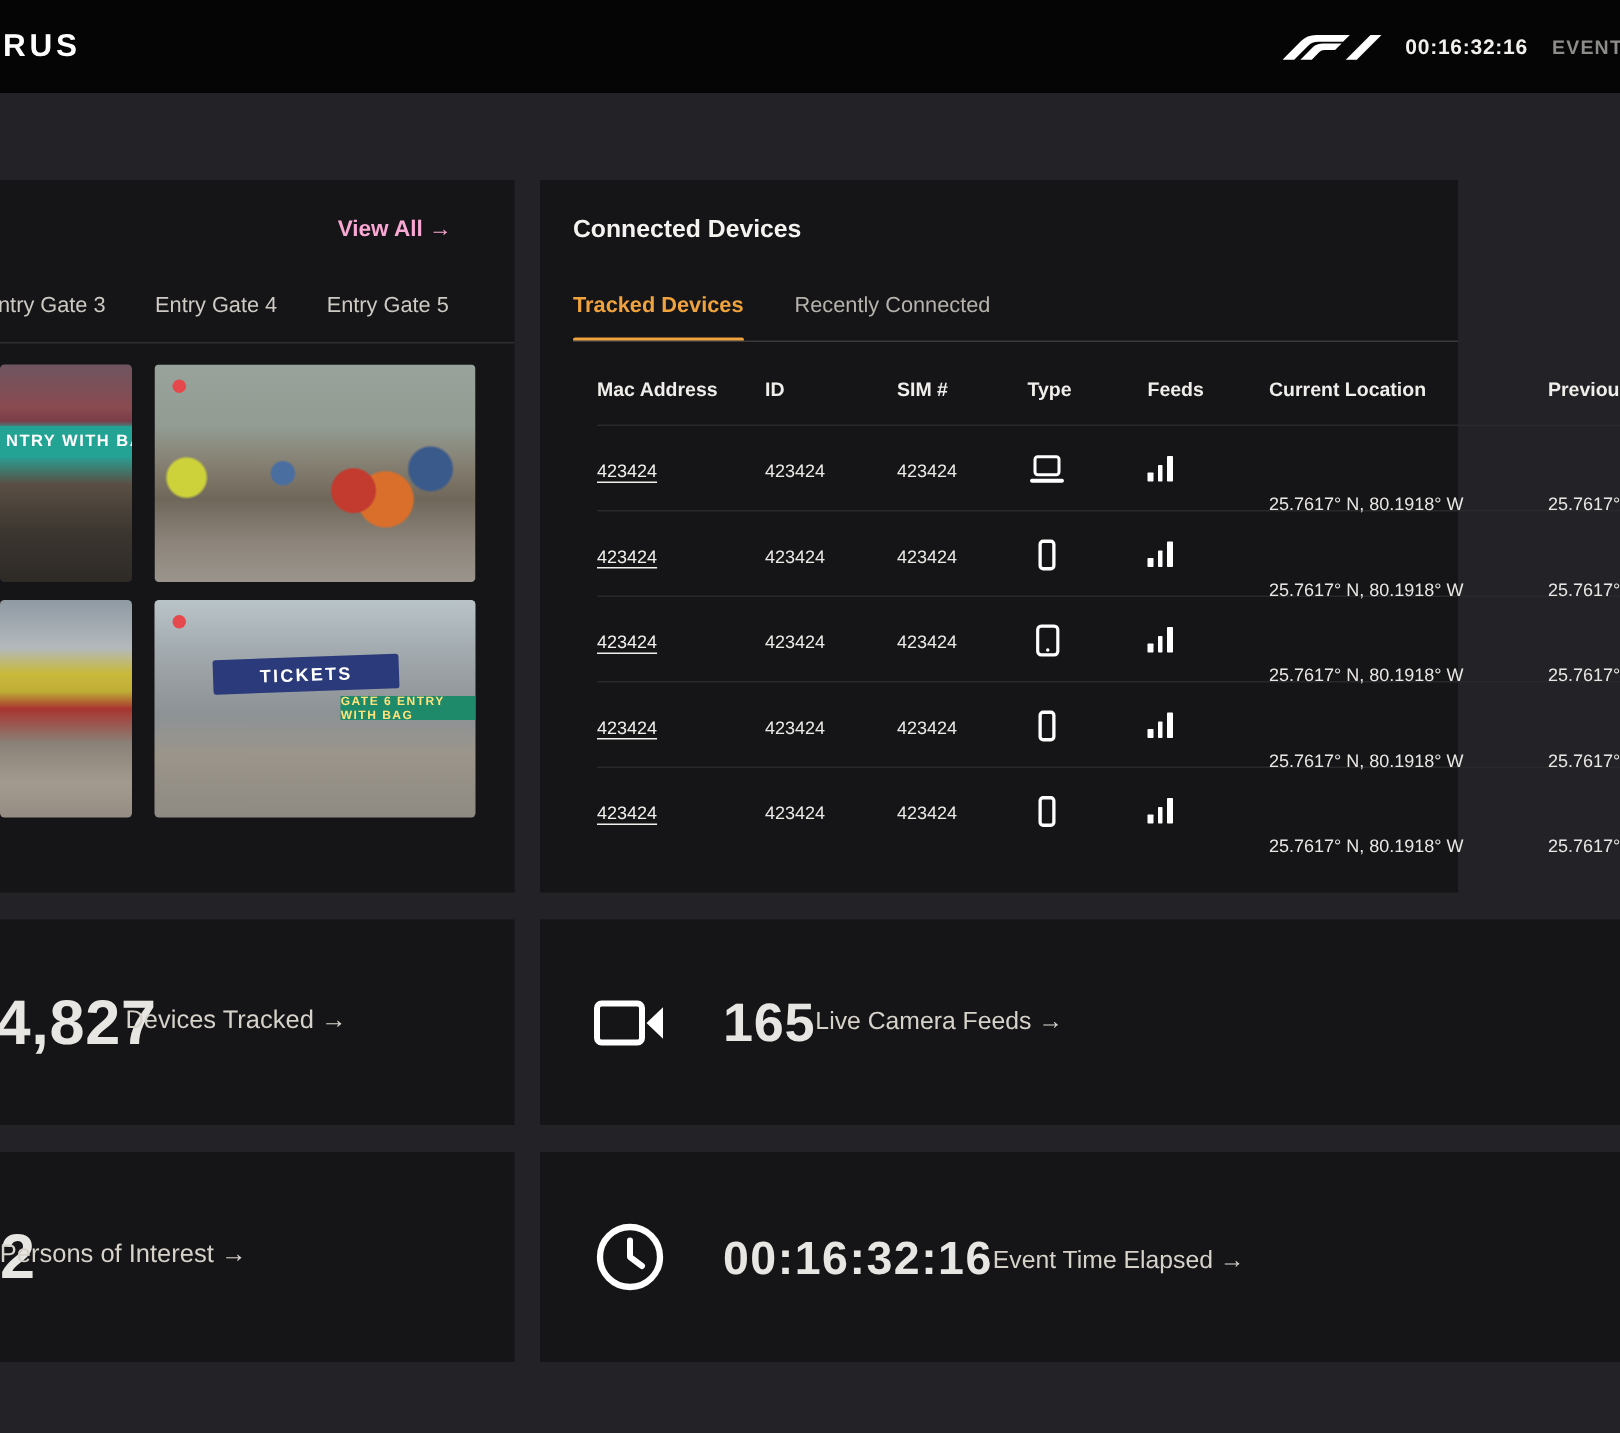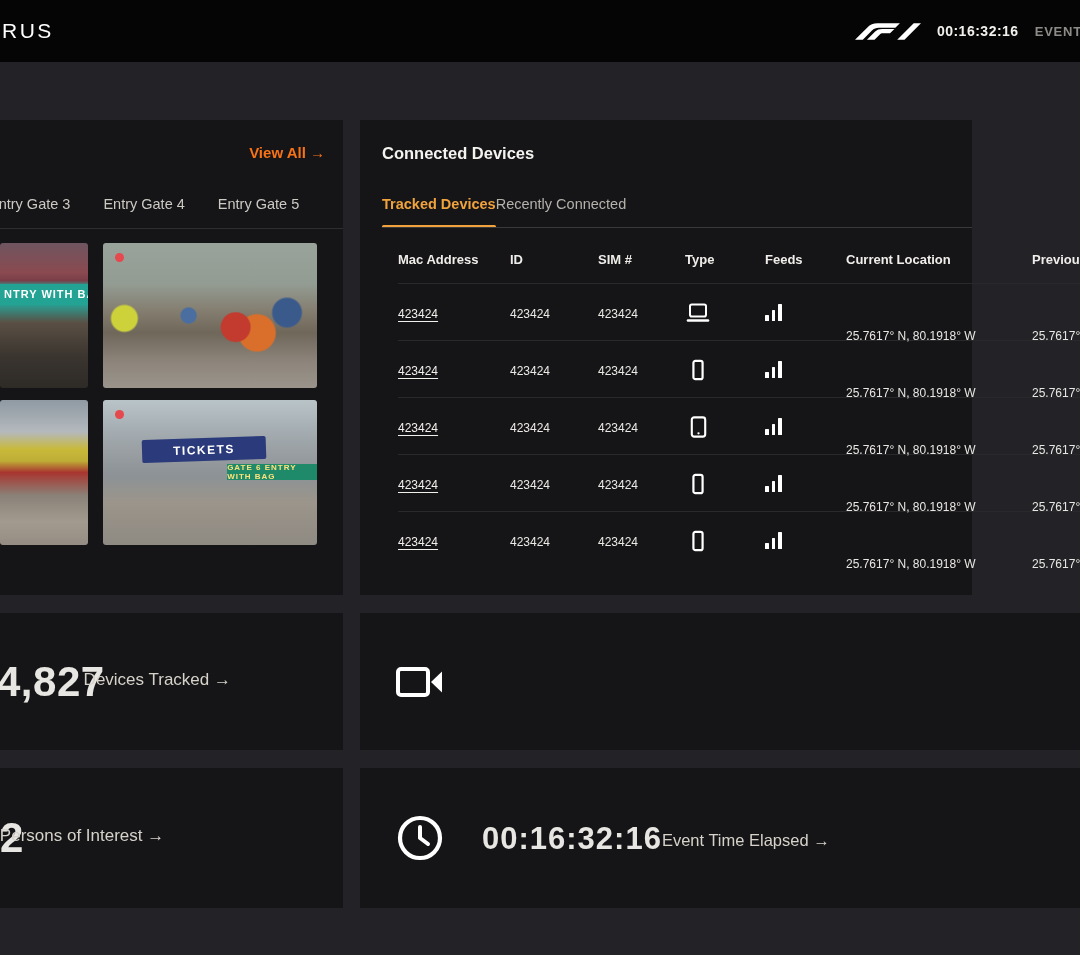--- a/index.html
+++ b/index.html
@@ -3,33 +3,33 @@
 <meta charset="utf-8">
 <style>
   html,body { margin:0; padding:0; }
   body {
     width:1080px; height:955px; position:relative; overflow:hidden;
     background:#232327; font-family:"Liberation Sans", sans-serif;
     -webkit-font-smoothing:antialiased;
   }
   
   .topbar { position:absolute; top:0; left:0; width:1080px; height:62px; background:#050506; }
-  .brand { position:absolute; left:2px; top:19px; font-size:21px; font-weight:400; letter-spacing:2.5px; color:#fff; }
+  .brand { position:absolute; left:2px; top:19px; font-size:21px; font-weight:700; letter-spacing:2.5px; color:#fff; }
   .topbar-right { position:absolute; right:-4px; top:0; height:62px; display:flex; align-items:center; gap:16px; }
   .f1-logo { display:flex; align-items:center; }
   .top-clock { font-size:14px; font-weight:700; color:#f2f0ec; letter-spacing:0.5px; }
   .top-clock-label { font-size:13px; font-weight:600; color:#8e8c88; letter-spacing:0.8px; padding-right:2px; }
 
   
   .panel { position:absolute; background:#151517; }
   #left-panel  { left:0;    top:120px; width:343px; height:475px; }
   #right-panel { left:360px; top:120px; width:612px; height:475px; }
 
   
-  .view-all { position:absolute; top:24px; right:18px; font-size:15px; font-weight:700; color:#f97316; cursor:pointer; }
+  .view-all { position:absolute; top:24px; right:42px; font-size:15px; font-weight:700; color:#f9a8d4; cursor:pointer; }
   .feed-tabs { position:absolute; top:76px; left:-11px; display:flex; gap:33px; white-space:nowrap; }
   .feed-tab { font-size:14.5px; color:#cdc9c3; cursor:pointer; }
   .feed-tabs-line { position:absolute; top:108px; left:0; right:0; height:1px; background:#2e2e31; }
   .photos { position:absolute; top:123px; left:0; display:grid; grid-template-columns:88px 214px; grid-template-rows:145px 145px; gap:12px 15px; }
   .photo { position:relative; border-radius:3px; overflow:hidden; cursor:pointer; }
   .rec-dot { position:absolute; top:10px; left:12px; width:9px; height:9px; border-radius:50%; background:#e5484d; }
   .photo-1 { background:
       linear-gradient(180deg,#6e5560 0%, #8a4a50 20%, #7a3d48 26%, #2aa89a 30%, #27a195 42%, #5a4f44 55%, #3a352f 78%, #2e2a26 100%); }
   .photo-1 .banner { position:absolute; top:28%; left:0; right:0; height:15%; background:#23a394; color:#fff;
       font-size:11px; font-weight:800; letter-spacing:1px; display:flex; align-items:center; padding-left:4px; white-space:nowrap; overflow:hidden; }
@@ -45,21 +45,21 @@
   .photo-4 { background:
       linear-gradient(180deg,#b9c4c9 0%, #a7b0b5 18%, #9aa0a4 34%, #8c9296 52%, #9b958b 70%, #8f8a82 100%); }
   .photo-4 .sign { position:absolute; top:26%; left:18%; width:58%; height:16%; background:#2b3a7a; color:#fff;
       font-size:12px; font-weight:800; letter-spacing:1.5px; display:flex; align-items:center; justify-content:center;
       transform:rotate(-2deg); border-radius:2px; }
   .photo-4 .gate-banner { position:absolute; top:44%; right:0; width:42%; height:11%; background:#1f8a6a; color:#ffe27a;
       font-size:8px; font-weight:800; letter-spacing:1px; display:flex; align-items:center; justify-content:center; }
 
   
   .panel-title { position:absolute; top:24px; left:22px; font-size:16.5px; font-weight:700; color:#f5f3f0; }
-  .dtabs { position:absolute; top:76px; left:22px; display:flex; }
+  .dtabs { position:absolute; top:76px; left:22px; display:flex; gap:34px; }
   .dtab { position:relative; font-size:14.5px; color:#b5b2ac; cursor:pointer; white-space:nowrap; }
   .dtab.active { color:#f0a23d; font-weight:700; }
   .dtab.active::after { content:""; position:absolute; left:0; right:0; bottom:-16px; height:3px; background:#f0a23d; border-radius:2px; }
   .dtabs-line { position:absolute; top:107px; left:22px; right:0; height:1px; background:#39393c; }
   .table { position:absolute; top:115px; left:38px; width:834px; }
   .trow, .thead {
     display:grid; grid-template-columns:112px 88px 87px 80px 81px 186px 200px; align-items:center;
   }
   .thead { height:48px; }
   .th { font-size:13px; font-weight:700; color:#f0eeea; white-space:nowrap; }
@@ -258,20 +258,24 @@
   </div>
 </div>
 
 <div class="card" id="card-cameras">
   <span class="card-icon">
     <svg width="48" height="34" viewBox="0 0 48 32">
         <rect x="2" y="3" width="30" height="26" rx="3" fill="none" stroke="#fff" stroke-width="4"></rect>
         <path d="M46 5.5 L35 16 L46 26.5 Z" fill="#fff"></path>
       </svg>
   </span>
+  <div class="stat-block">
+    <div class="stat-value">165</div>
+    <div class="stat-label">Live Camera Feeds →</div>
+  </div>
 </div>
 
 <div class="card" id="card-time">
   <span class="card-icon">
     <svg width="48" height="48" viewBox="0 0 48 48">
         <circle cx="24" cy="24" r="20" fill="none" stroke="#fff" stroke-width="4.2"></circle>
         <path d="M24 13 V24 L32 30" fill="none" stroke="#fff" stroke-width="4" stroke-linecap="round" stroke-linejoin="round"></path>
       </svg>
   </span>
   <div class="stat-block">

